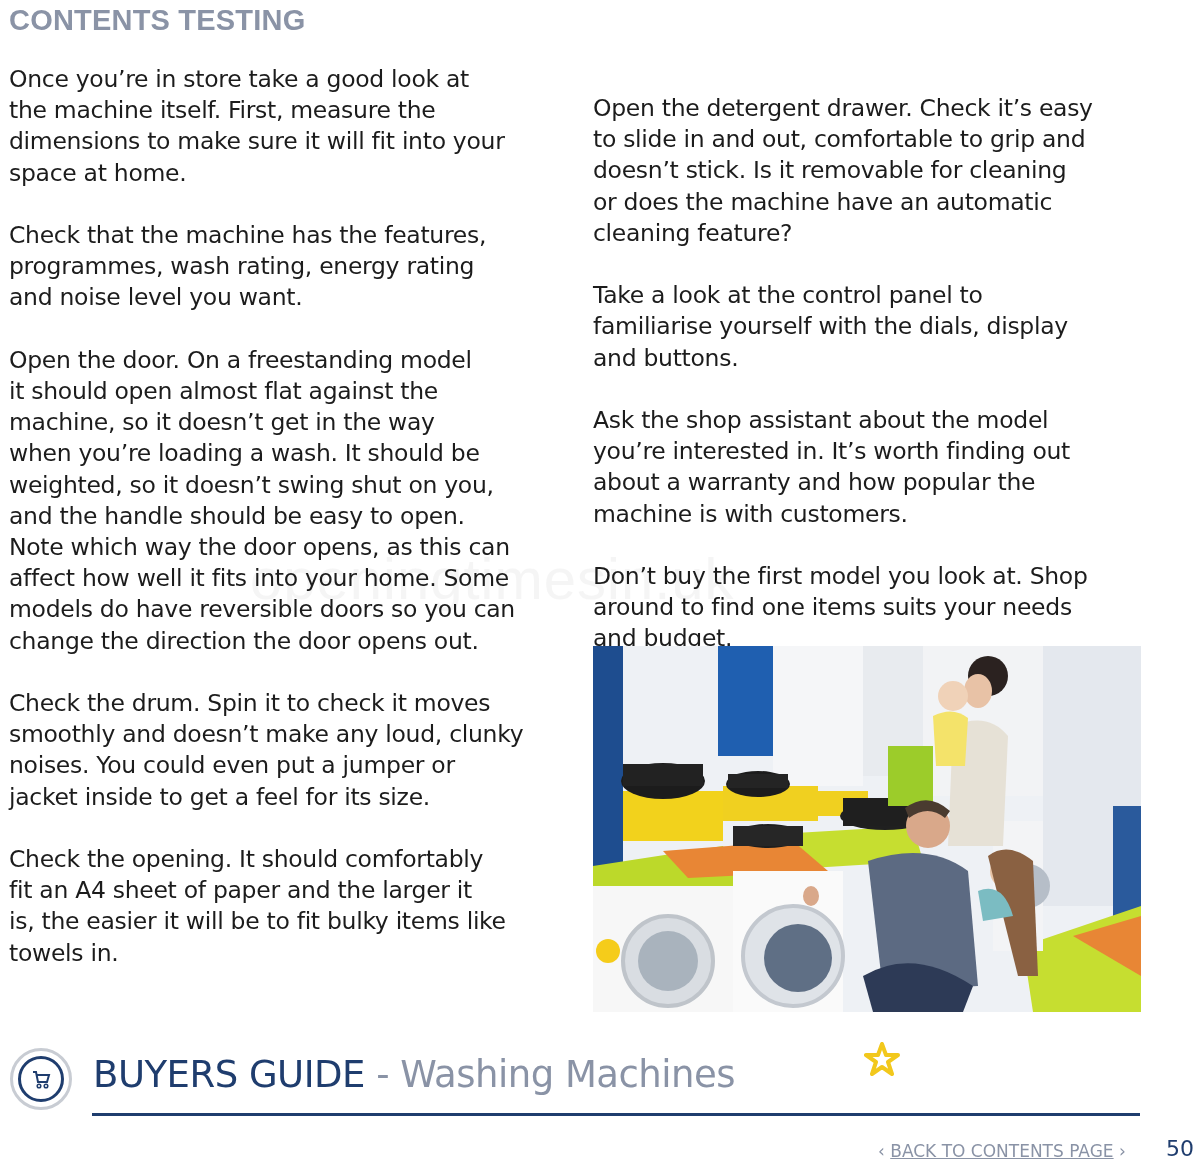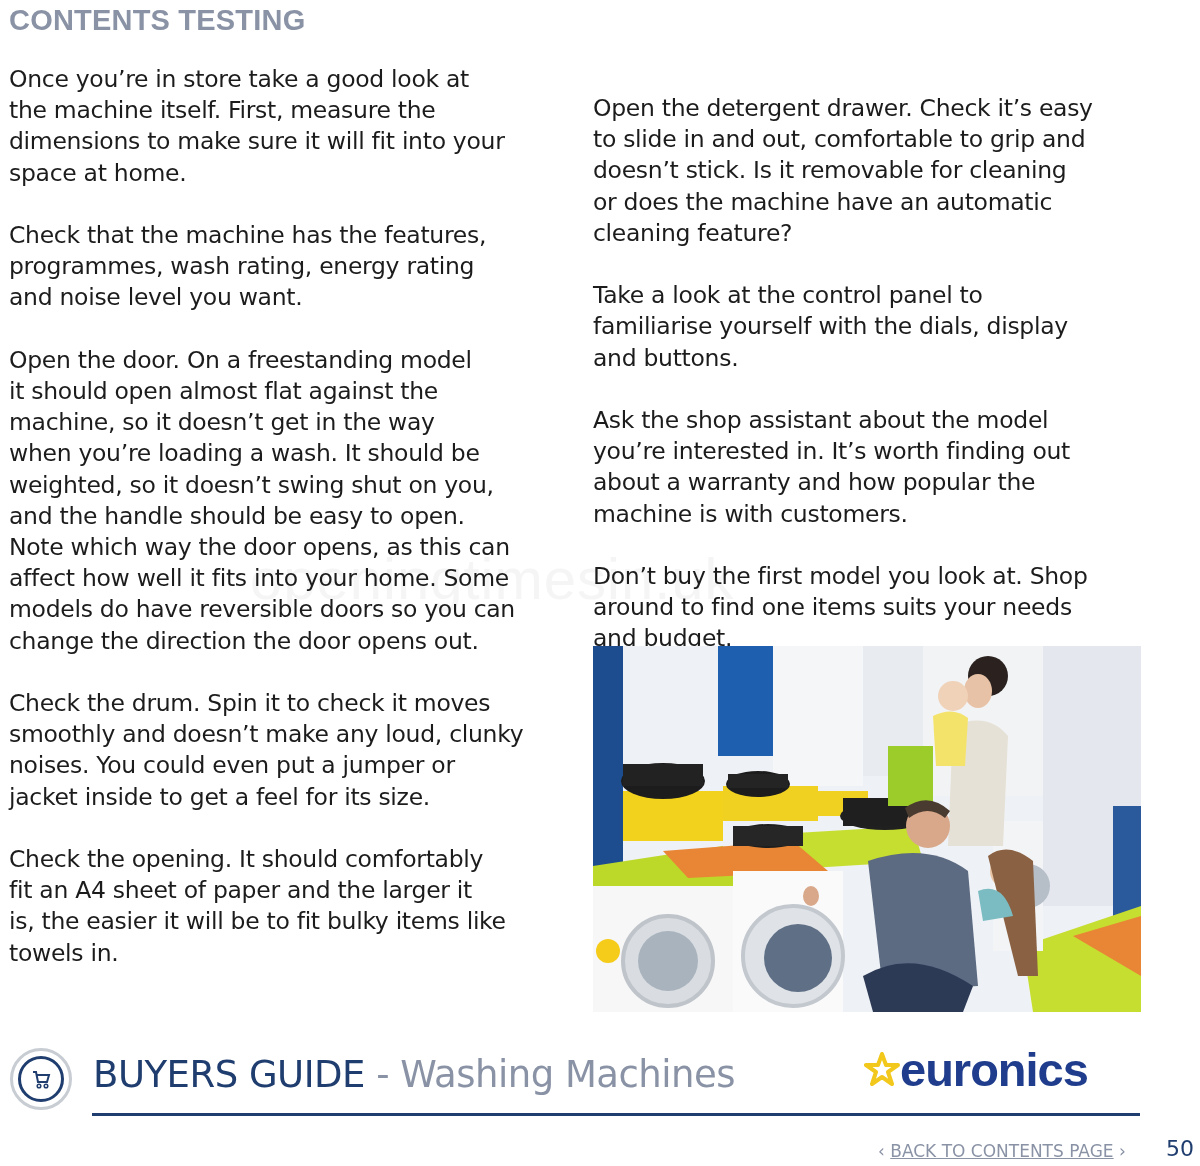--- a/index.html
+++ b/index.html
@@ -151,21 +151,20 @@
 <div class="footer-title">
   <span class="main">BUYERS GUIDE</span><span class="sub"> - </span><span class="sub">Washing Machines</span>
 </div>
 
 <div class="footer-rule"></div>
 
 <div class="logo">
   <svg width="36" height="36" viewBox="0 0 36 36">
     <polygon points="18,2 22,13 34,13 24,20 28,32 18,25 8,32 12,20 2,13 14,13" fill="none" stroke="#f2c81c" stroke-width="4" stroke-linejoin="round"></polygon>
   </svg>
-  <span class="word">euronics</span>
 </div>
 
 <div class="back-link">
   <span>‹</span>
   <span class="txt">BACK TO CONTENTS PAGE</span>
   <span>›</span>
 </div>
 
 <div class="page-num">50</div>
 

